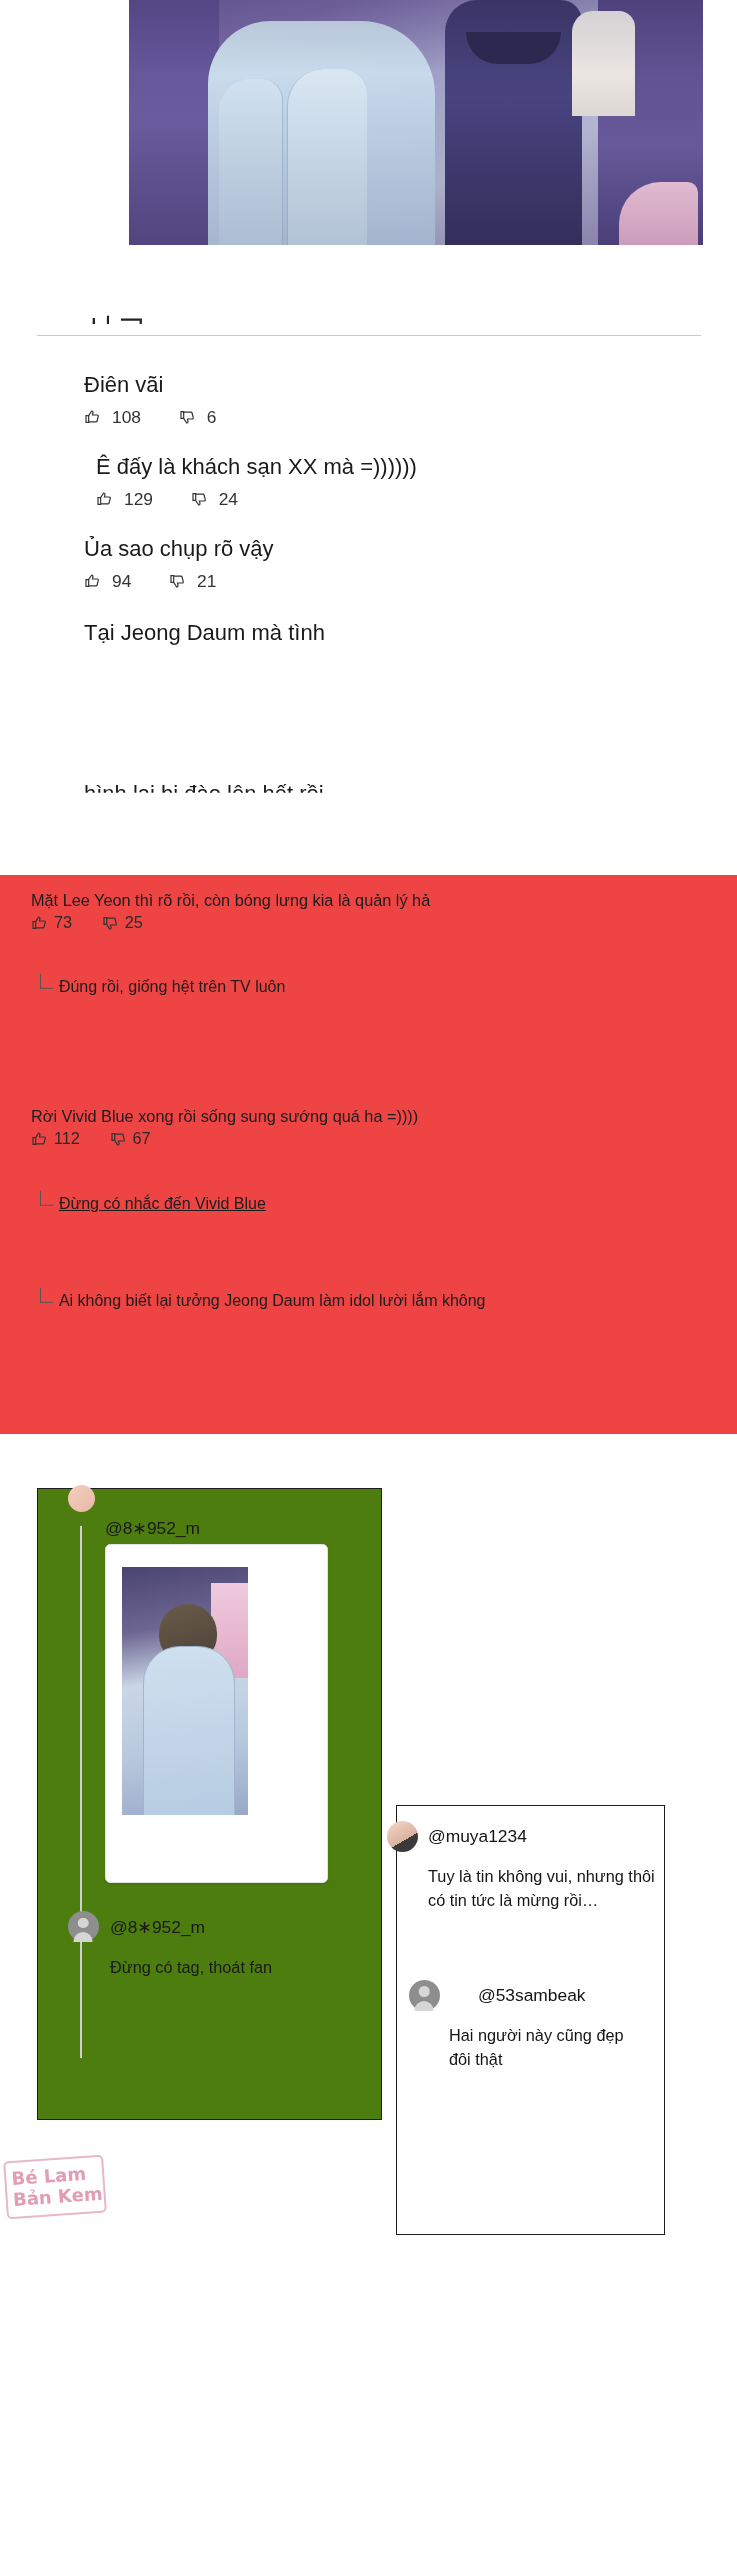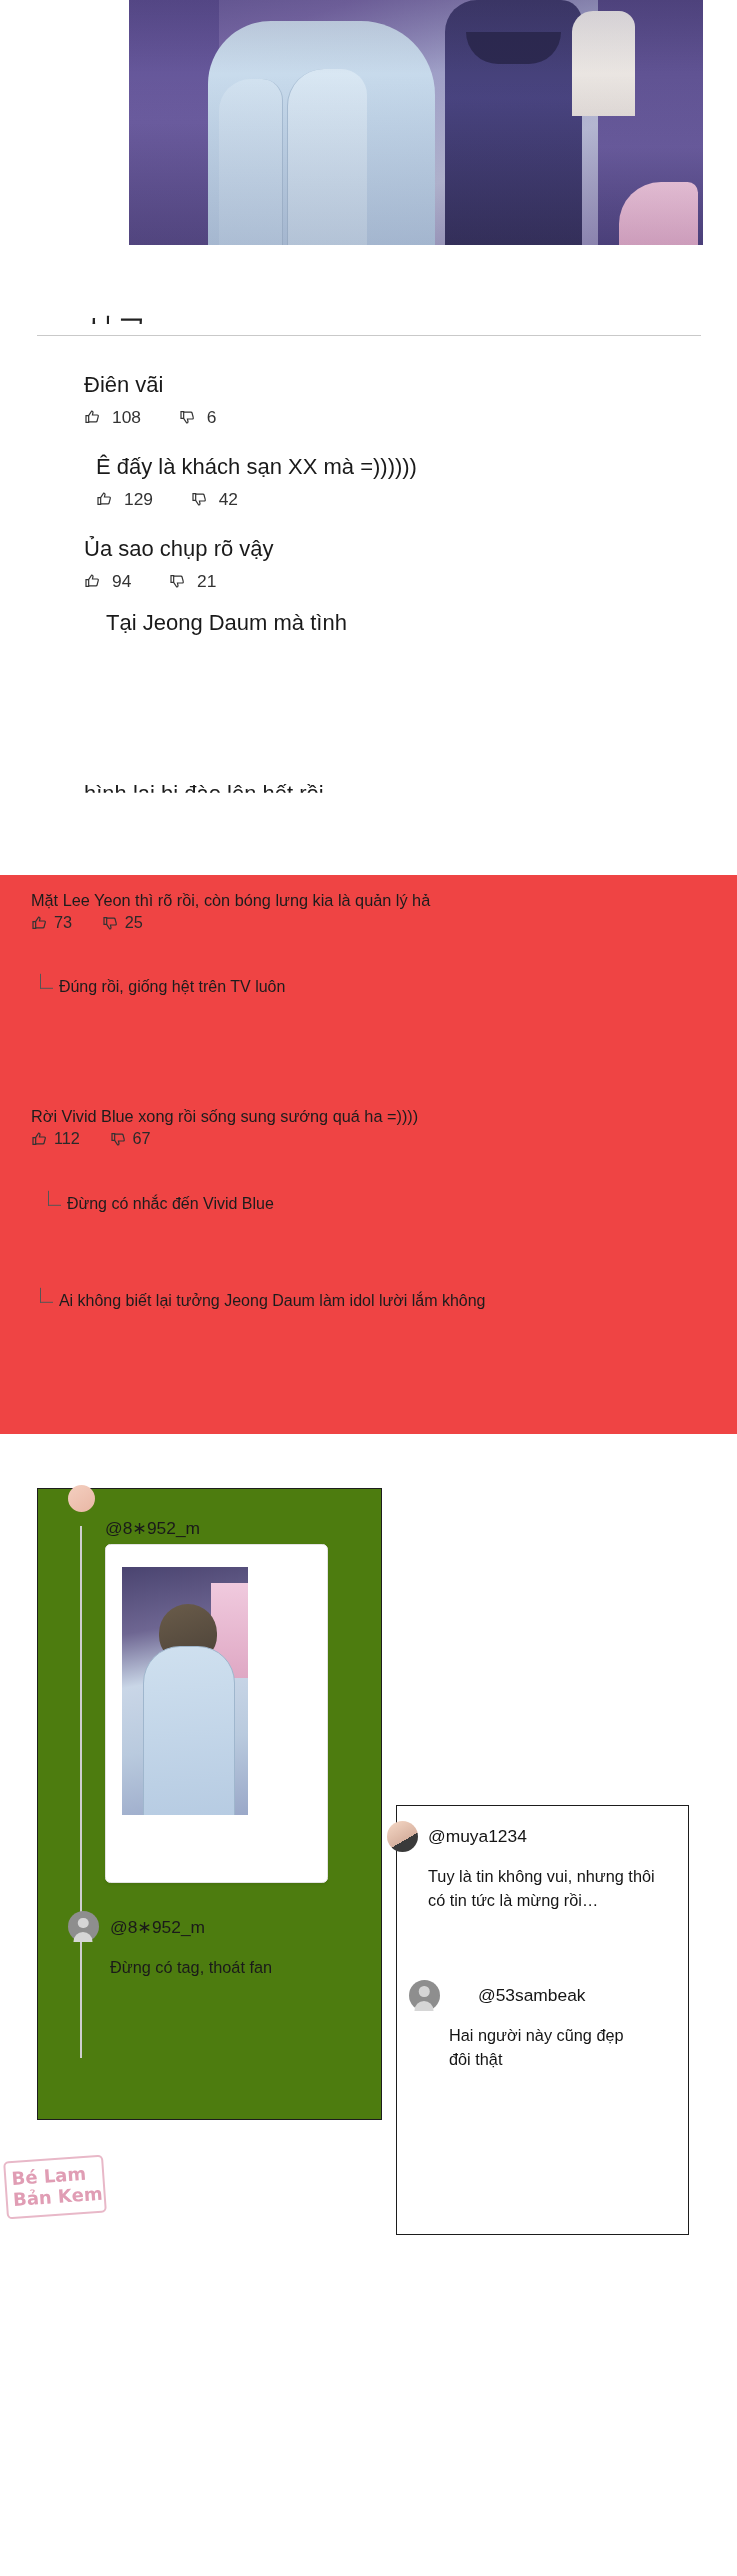--- a/index.html
+++ b/index.html
@@ -297,21 +297,21 @@
     left: 72px; top: 469px;
     font-size: 16.3px;
     color: #1a1a1a;
     white-space: nowrap;
   }
 
   
   #dm-card-2 {
     position: absolute;
     left: 396px; top: 335px;
-    width: 293px; height: 430px;
+    width: 269px; height: 430px;
     background: #ffffff;
     border: 1.6px solid #1d1d1d;
     box-sizing: border-box;
     z-index: 5;
     padding-left: 44px;
   }
   #dm-card-2 .av-1 {
     position: absolute;
     left: -10.5px; top: 14.8px;
     width: 31px; height: 31px;
@@ -442,21 +442,21 @@
             <path d="M7 10v10H3V10h4zM7 10l4.5-7c1.2 0 2 .9 2 2l-.8 4H20c1 0 1.7 1 1.4 2l-1.8 7c-.2.8-.9 1.3-1.7 1.3H7"></path>
           </svg>
       </span>
       <span>129</span>
       <span class="gap"></span>
       <span class="thumb">
         <svg viewBox="0 0 24 24" fill="none" stroke="#333" stroke-width="1.8">
             <path d="M7 14V4H3v10h4zM7 14l4.5 7c1.2 0 2-.9 2-2l-.8-4H20c1 0 1.7-1 1.4-2l-1.8-7c-.2-.8-.9-1.3-1.7-1.3H7"></path>
           </svg>
       </span>
-      <span>42</span>
+      <span>24</span>
     </div>
   </div>
 
   <div class="c1-item" style="top:290px;">
     <div class="c1-text">Ủa sao chụp rõ vậy</div>
     <div class="c1-votes">
       <span class="thumb">
         <svg viewBox="0 0 24 24" fill="none" stroke="#333" stroke-width="1.8">
             <path d="M7 10v10H3V10h4zM7 10l4.5-7c1.2 0 2 .9 2 2l-.8 4H20c1 0 1.7 1 1.4 2l-1.8 7c-.2.8-.9 1.3-1.7 1.3H7"></path>
           </svg>
@@ -465,21 +465,21 @@
       <span class="gap"></span>
       <span class="thumb">
         <svg viewBox="0 0 24 24" fill="none" stroke="#333" stroke-width="1.8">
             <path d="M7 14V4H3v10h4zM7 14l4.5 7c1.2 0 2-.9 2-2l-.8-4H20c1 0 1.7-1 1.4-2l-1.8-7c-.2-.8-.9-1.3-1.7-1.3H7"></path>
           </svg>
       </span>
       <span>21</span>
     </div>
   </div>
 
-  <div class="c1-item" style="top:364px;margin-left:22px;">
+  <div class="c1-item" style="top:374px;">
     <div class="c1-text">Tại Jeong Daum mà tình</div>
   </div>
   <div class="clip-last">hình lại bị đào lên hết rồi</div>
   <div class="fade-bottom"></div>
 </div>
 
 <div id="comments-2">
 
   <div class="c2-row" style="top:16px;">
     <div class="c2-text">Mặt Lee Yeon thì rõ rồi, còn bóng lưng kia là quản lý hả</div>
@@ -514,21 +514,21 @@
       <span>112</span>
       <span class="sep"></span>
       <span class="thumb">
         <svg viewBox="0 0 24 24" fill="none" stroke="#333" stroke-width="1.8">
             <path d="M7 14V4H3v10h4zM7 14l4.5 7c1.2 0 2-.9 2-2l-.8-4H20c1 0 1.7-1 1.4-2l-1.8-7c-.2-.8-.9-1.3-1.7-1.3H7"></path>
           </svg>
       </span>
       <span>67</span>
     </div>
   </div>
-  <div class="c2-reply" style="left:48px; top:319px;">
+  <div class="c2-reply" style="left:40px; top:319px;text-decoration:underline;">
     <span class="reply-elbow"></span><span>Đừng có nhắc đến Vivid Blue</span>
   </div>
   <div class="c2-reply" style="left:40px; top:416px;">
     <span class="reply-elbow"></span><span>Ai không biết lại tưởng Jeong Daum làm idol lười lắm không</span>
   </div>
 </div>
 
 <div id="chat-area">
 
   <div id="dm-card">

